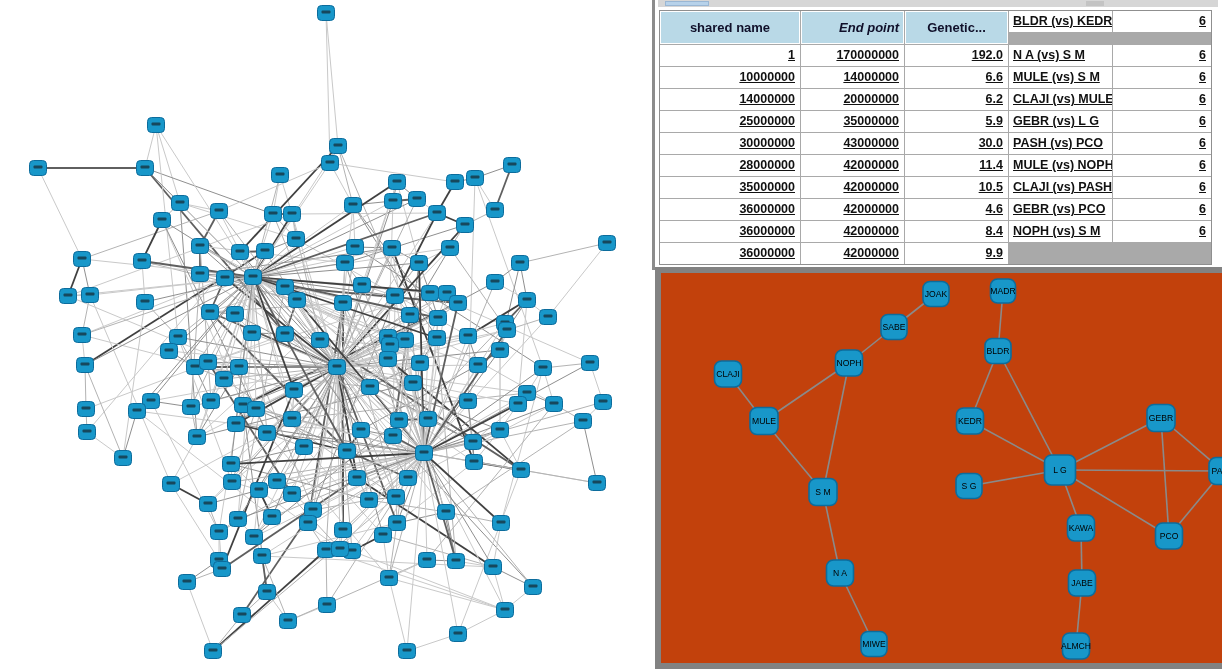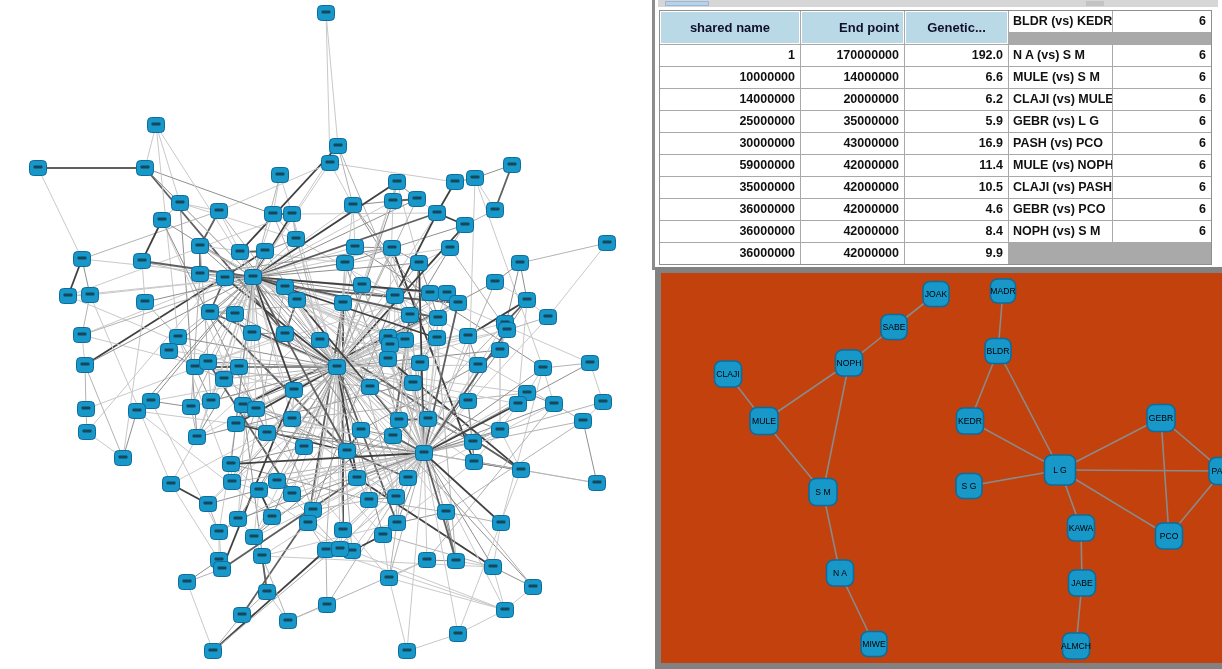--- a/index.html
+++ b/index.html
@@ -17,24 +17,24 @@
                   background:#b7d2ea;border:1px solid #9ab7d4;box-sizing:border-box;}
   .hscroll .notch{position:absolute;left:428px;top:1px;width:18px;height:5px;background:#c3c3c3;}
 
   .etable{position:absolute;left:4px;top:10px;width:551px;
           display:grid;grid-template-columns:140px 103px 103px 103px 98px;
           gap:1px;background:#a9a9a9;border:1px solid #8f8f8f;}
   .etable .hc{background:#b9d9e7;height:33px;line-height:33px;
               font-size:13px;font-weight:600;color:#10102a;text-align:center;
               box-shadow:inset 0 0 0 1px #ffffff;white-space:nowrap;overflow:hidden;
               display:flex;align-items:center;justify-content:center;gap:4px;}
-  .etable .hc.right{justify-content:flex-end;padding-right:5px;box-sizing:border-box;}
+  .etable .hc.right{justify-content:flex-end;padding-right:5px;box-sizing:border-box;font-style:italic;}
   .etable .bc{background:#ffffff;height:21px;line-height:21px;font-size:12.5px;
               font-weight:600;color:#111111;white-space:nowrap;overflow:hidden;
-              padding:0 5px;box-sizing:border-box;}
+              padding:0 5px;box-sizing:border-box;text-decoration:underline;}
   .etable .bc.num{text-align:right;}
   .etable .bc.name{text-align:left;padding-left:4px;}
   .funnel{flex:0 0 auto;display:inline-block;}
 
   
   .right-bottom{position:absolute;left:655px;top:267px;width:567px;height:402px;
                 background:#828282;box-sizing:border-box;padding:6px;}
   .right-bottom .canvas{width:555px;height:390px;background:#c2410c;padding-left:31px;}
 
   svg{display:block;}
@@ -1321,24 +1321,24 @@
         <div class="bc num">6.2</div>
         <div class="bc name">CLAJI (vs) MULE</div>
         <div class="bc num">6</div>
         <div class="bc num">25000000</div>
         <div class="bc num">35000000</div>
         <div class="bc num">5.9</div>
         <div class="bc name">GEBR (vs) L G</div>
         <div class="bc num">6</div>
         <div class="bc num">30000000</div>
         <div class="bc num">43000000</div>
-        <div class="bc num">16.9</div>
+        <div class="bc num">30.0</div>
         <div class="bc name">PASH (vs) PCO</div>
         <div class="bc num">6</div>
-        <div class="bc num">59000000</div>
+        <div class="bc num">28000000</div>
         <div class="bc num">42000000</div>
         <div class="bc num">11.4</div>
         <div class="bc name">MULE (vs) NOPH</div>
         <div class="bc num">6</div>
         <div class="bc num">35000000</div>
         <div class="bc num">42000000</div>
         <div class="bc num">10.5</div>
         <div class="bc name">CLAJI (vs) PASH</div>
         <div class="bc num">6</div>
         <div class="bc num">36000000</div>

